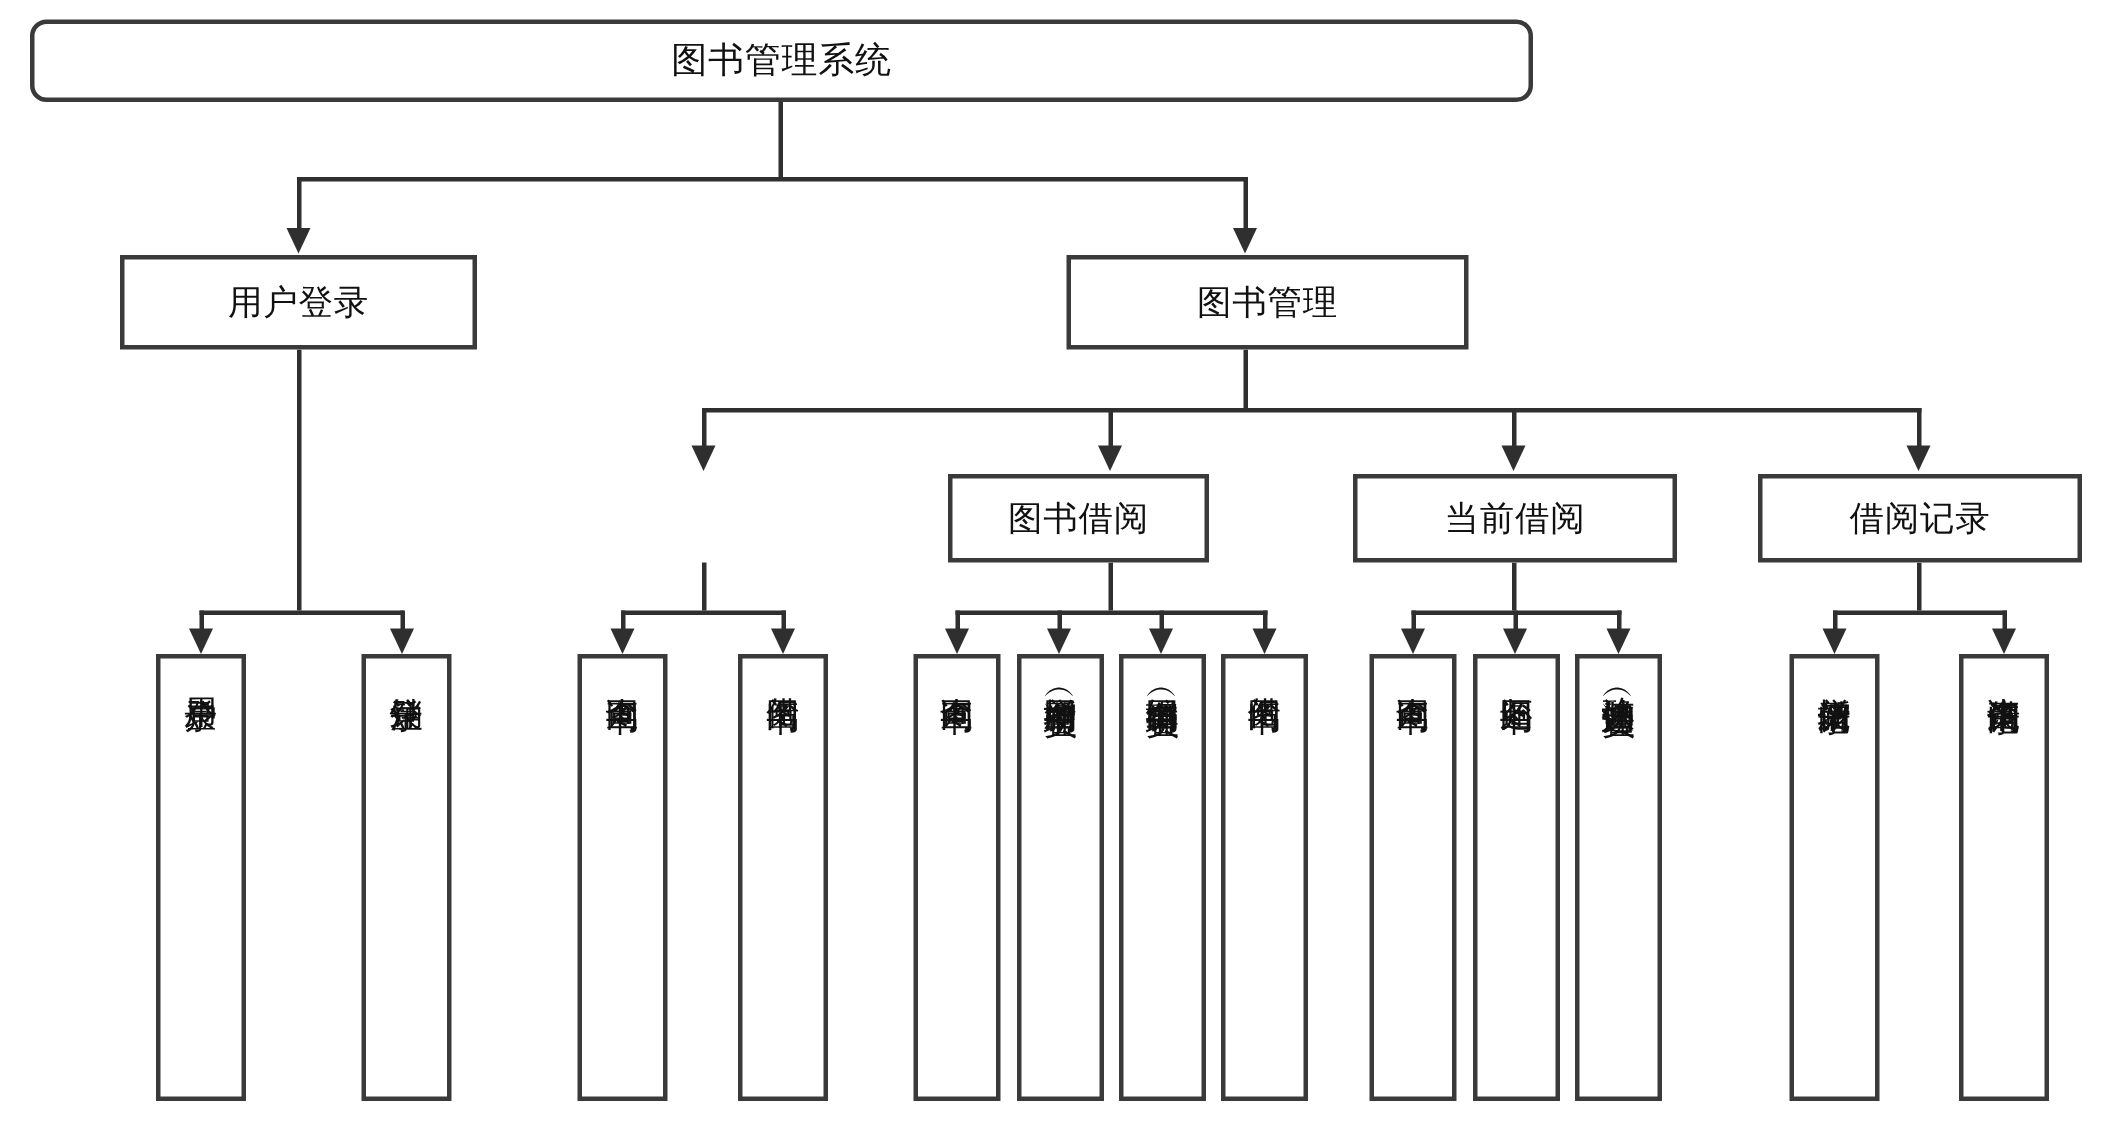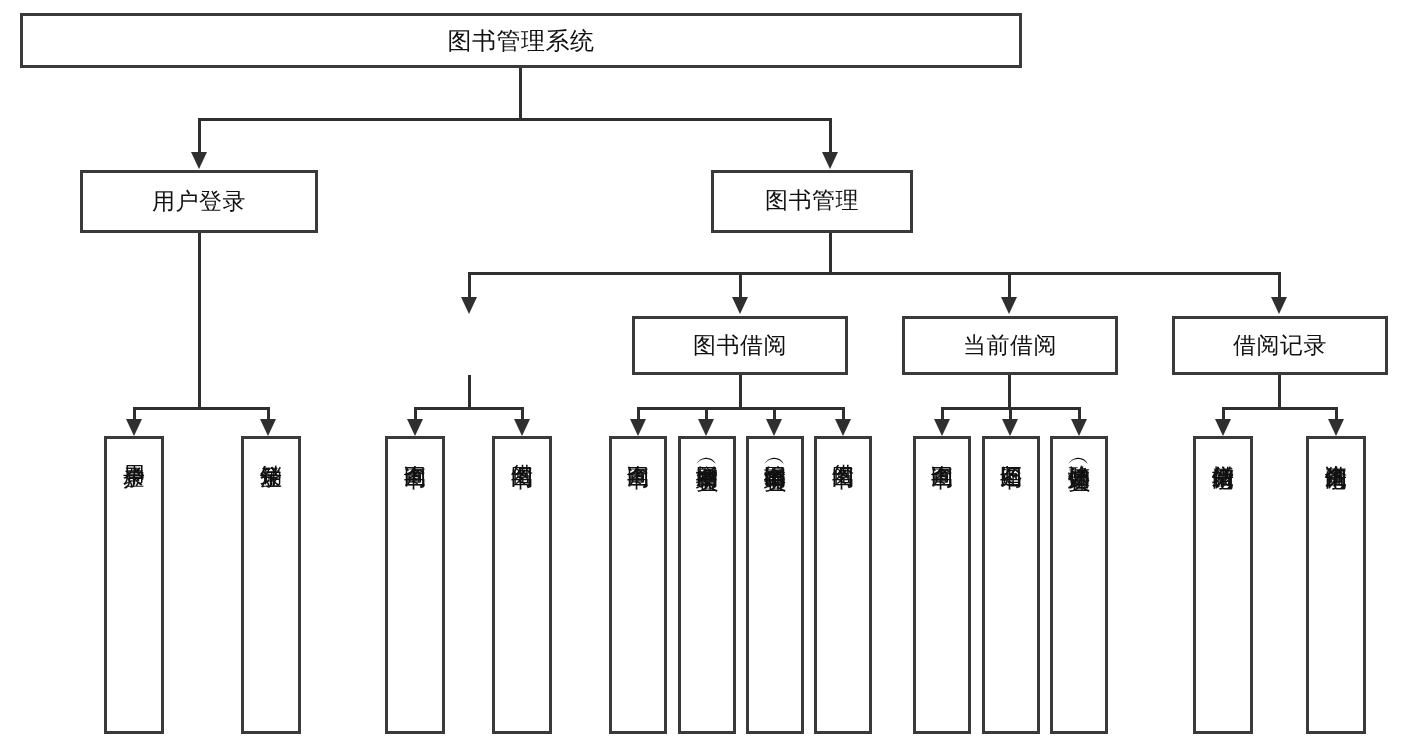--- a/index.html
+++ b/index.html
@@ -85,37 +85,37 @@
     white-space: nowrap;
     z-index: 5;
     font-family: "Liberation Sans", "DejaVu Sans", sans-serif;
   }
 </style>
 </head>
 <body>
 
 <div id="canvas">
 
-  <div class="node root" style="left:20px; top:13px; width:1002px; height:55px;">
+  <div class="node root" style="left:20px; top:13px; width:1002px; height:55px;border-radius:11px;">
     <span class="label">图书管理系统</span>
   </div>
 
   <div class="ln v" style="left:519px; top:68px; width:3px; height:50px;"></div>
 
   <div class="ln h" style="left:198px; top:118px; width:634px; height:3px;"></div>
 
   <div class="ln v" style="left:198px; top:118px; width:3px; height:35px;"></div>
   <div class="arrow" style="left:191px; top:152px;"></div>
   <div class="ln v" style="left:829px; top:118px; width:3px; height:35px;"></div>
   <div class="arrow" style="left:822px; top:152px;"></div>
 
   <div class="node" style="left:80px; top:170px; width:238px; height:63px;">
     <span class="label">用户登录</span>
   </div>
-  <div class="node" style="left:711px; top:170px; width:202px; height:63px;font-family:Liberation Serif, serif;">
+  <div class="node" style="left:711px; top:170px; width:268px; height:63px;">
     <span class="label">图书管理</span>
   </div>
 
   <div class="ln v" style="left:198px; top:233px; width:3px; height:174px;"></div>
   <div class="ln h" style="left:133px; top:407px; width:136px; height:3px;"></div>
   <div class="ln v" style="left:133px; top:407px; width:3px; height:14px;"></div>
   <div class="arrow" style="left:126px; top:419px;"></div>
   <div class="ln v" style="left:267px; top:407px; width:3px; height:14px;"></div>
   <div class="arrow" style="left:260px; top:419px;"></div>
 
@@ -124,21 +124,21 @@
 
   <div class="ln v" style="left:468px; top:272px; width:3px; height:27px;"></div>
   <div class="arrow" style="left:461px; top:297px;"></div>
   <div class="ln v" style="left:739px; top:272px; width:3px; height:27px;"></div>
   <div class="arrow" style="left:732px; top:297px;"></div>
   <div class="ln v" style="left:1008px; top:272px; width:3px; height:27px;"></div>
   <div class="arrow" style="left:1001px; top:297px;"></div>
   <div class="ln v" style="left:1278px; top:272px; width:3px; height:27px;"></div>
   <div class="arrow" style="left:1271px; top:297px;"></div>
 
-  <div class="node" style="left:632px; top:316px; width:216px; height:59px;text-align:right;">
+  <div class="node" style="left:632px; top:316px; width:174px; height:59px;text-align:right;">
     <span class="label">图书借阅</span>
   </div>
   <div class="node" style="left:902px; top:316px; width:216px; height:59px;">
     <span class="label">当前借阅</span>
   </div>
   <div class="node" style="left:1172px; top:316px; width:216px; height:59px;">
     <span class="label">借阅记录</span>
   </div>
 
   <div class="ln v" style="left:468px; top:375px; width:3px; height:32px;"></div>

